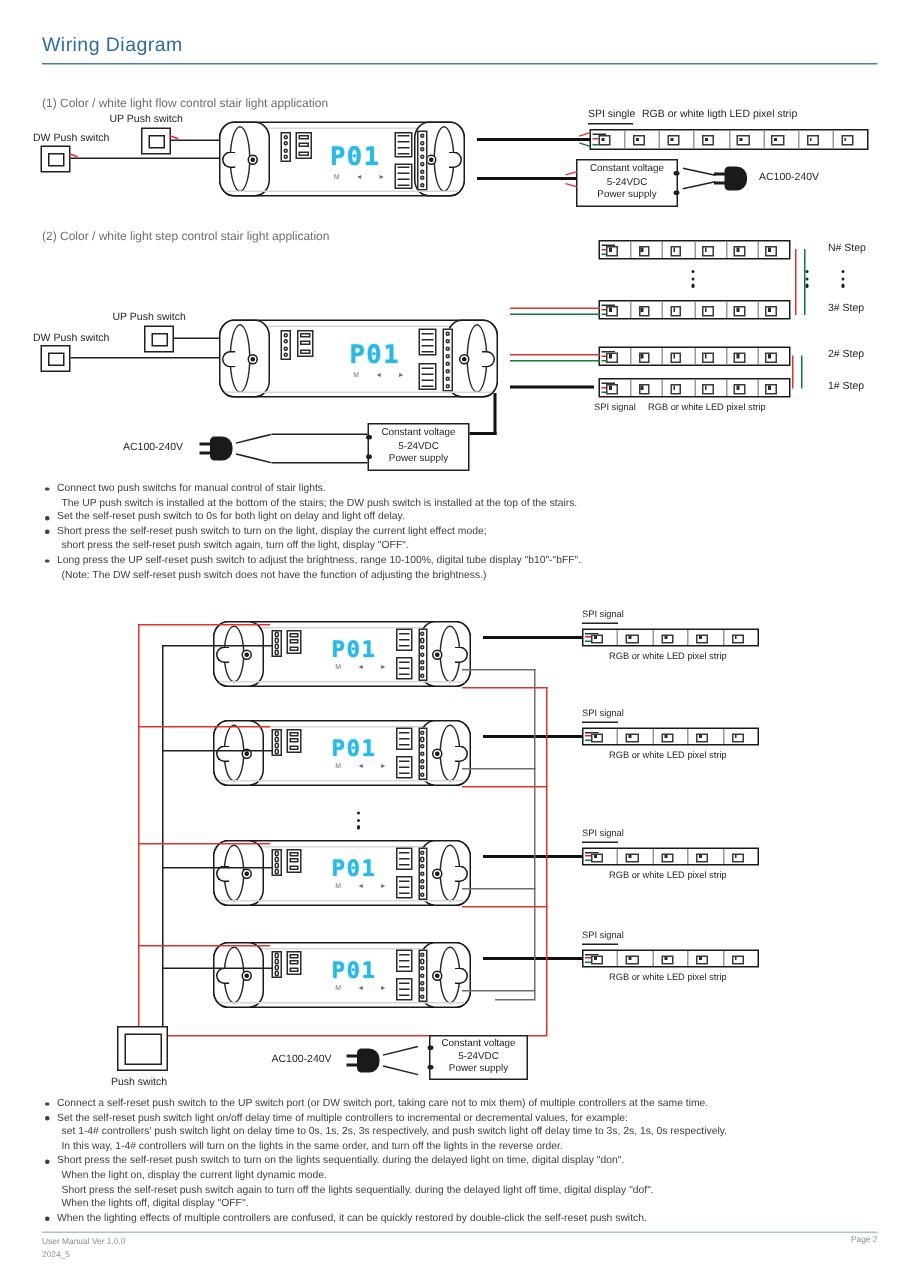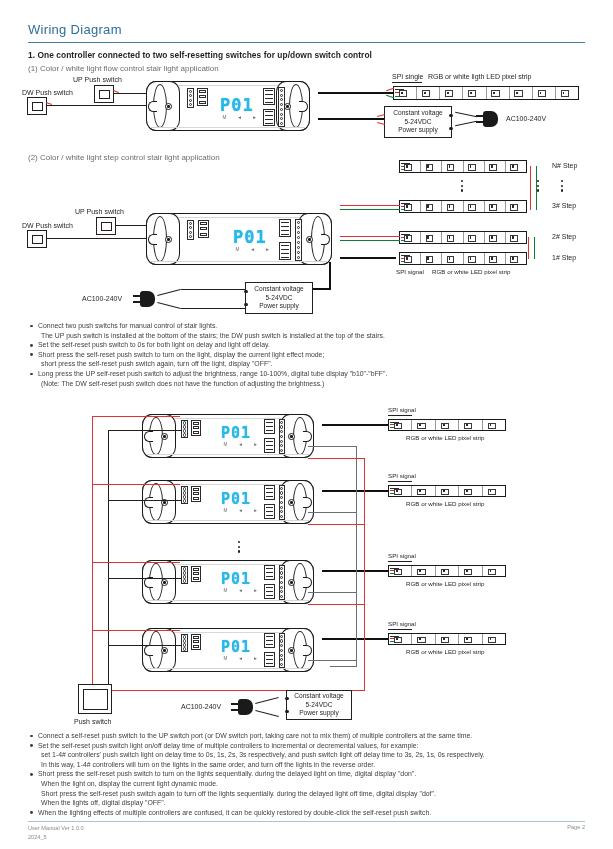--- a/index.html
+++ b/index.html
@@ -169,21 +169,20 @@
   .foot-r{ position:absolute; right:28px; top:824px; font-size:5.6px; color:#8c8c8c;}
 </style>
 </head>
 <body>
 
 <div class="page">
 
   <div class="doc-title">Wiring Diagram</div>
   <div class="title-rule"></div>
 
-  <div class="sec-head" style="left:28px; top:50px;">1. One controller connected to two self-resetting switches for up/down switch control</div>
   <div class="sub-head" style="left:28px; top:64px;">(1) Color / white light flow control stair light application</div>
 
   <div class="lbl" style="left:73px; top:76px;">UP Push switch</div>
   <div class="lbl" style="left:22px; top:89px;">DW Push switch</div>
 
   <div class="pswitch" style="left:94px; top:85px; width:20px; height:18px;">
       <i></i>
     </div>
   <div class="pswitch" style="left:27px; top:97px; width:20px; height:18px;">
       <i></i>

